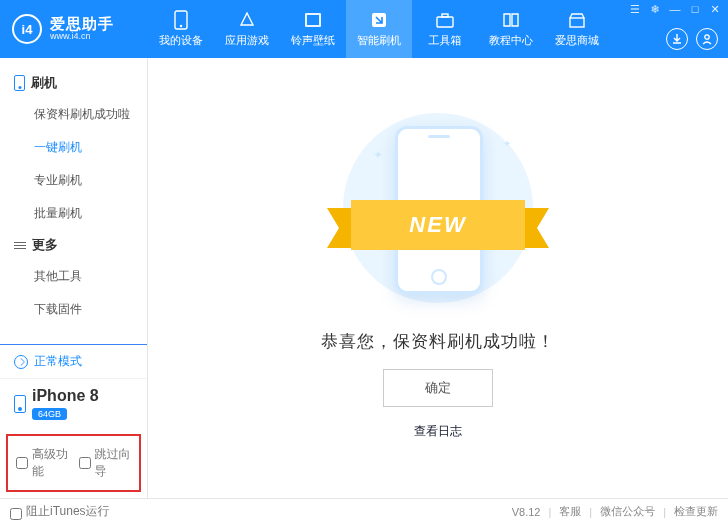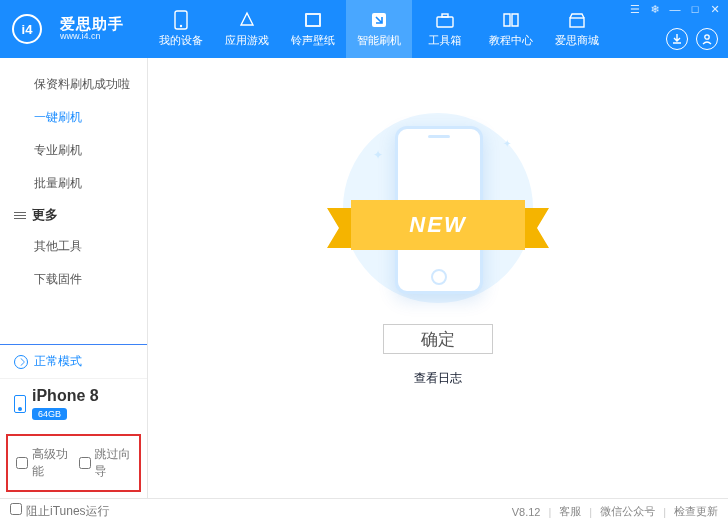--- a/index.html
+++ b/index.html
@@ -1,21 +1,21 @@
 <!DOCTYPE html>
 <html><head>
 <meta charset="utf-8">
 <style>
 * { margin: 0; padding: 0; box-sizing: border-box; font-family: "Microsoft YaHei", Arial, sans-serif; }
 body { width: 728px; height: 524px; background: #fff; overflow: hidden; font-size: 12px; color: #333; }
 
 .header { height: 58px; background: linear-gradient(#1a8cff,#1a8cff); display: flex; align-items: center; color: #fff; position: relative; }
 .logo-wrap { display: flex; align-items: center; padding-left: 12px; width: 148px; }
 .logo-circle { width: 30px; height: 30px; border: 2px solid #fff; border-radius: 50%; display: flex; align-items: center; justify-content: center; font-weight: bold; font-size: 13px; }
-.logo-text { margin-left: 18px; line-height: 1.1; }
+.logo-text { margin-left: 8px; line-height: 1.1; }
 .logo-text .cn { font-size: 15px; font-weight: bold; letter-spacing: 1px; }
 .logo-text .url { font-size: 9px; opacity: .9; }
 
 .nav { display: flex; height: 100%; }
 .nav-item { width: 66px; display: flex; flex-direction: column; align-items: center; justify-content: center; gap: 3px; cursor: pointer; font-size: 11px; }
 .nav-item.active { background: #49a7ff; text-align: right; }
 .nav-item .ico { width: 20px; height: 20px; display: flex; align-items: center; justify-content: center; }
 
 .win-ctrls { position: absolute; right: 6px; top: 3px; display: flex; gap: 6px; font-size: 11px; }
 .win-ctrls span { cursor: pointer; opacity: .85; width: 14px; text-align: center; }
@@ -54,25 +54,25 @@
 .phone-big::after { content:""; position:absolute; bottom:6px; left:50%; transform:translateX(-50%); width:12px; height:12px; border:2px solid #d0e8ff; border-radius:50%; }
 .star { position:absolute; color:#cfeaff; }
 .s1{left:40px;top:40px;font-size:12px;} .s2{left:170px;top:30px;font-size:10px;} .s3{left:26px;top:110px;font-size:10px;} .s4{left:180px;top:120px;font-size:12px;}
 .ribbon { position:absolute; left:-6px; top:92px; width:222px; height:50px; }
 .ribbon-main { position:absolute; left:24px; right:24px; top:0; bottom:0; background:#ffc93c; display:flex; align-items:center; justify-content:center; font-size:22px; font-weight:900; color:#fff; letter-spacing:2px; font-style:italic; }
 .ribbon-end { position:absolute; top:8px; width:30px; height:40px; background:#f5b400; }
 .ribbon-end.l{left:0; clip-path:polygon(0 0,100% 0,100% 100%,0 100%,40% 50%);} 
 .ribbon-end.r{right:0; clip-path:polygon(0 0,100% 0,60% 50%,100% 100%,0 100%);}
 
 .success-text { margin-top:22px; font-size:17px; color:#333; letter-spacing:1px; }
-.ok-btn { margin-top:16px; width:110px; height:30px; border:1px solid #ccc; background:#fff; font-size:17px; color:#555; cursor:pointer; }
+.ok-btn { margin-top:16px; width:110px; height:38px; border:1px solid #ccc; background:#fff; font-size:13px; color:#555; cursor:pointer; }
 .log-link { margin-top:16px; font-size:12px; color:#0f172a; cursor:pointer; }
 
 .footer { height:26px; border-top:1px solid #e6e6e6; display:flex; align-items:center; font-size:11px; color:#888; padding:0 10px; }
-.footer .left { display:flex; align-items:flex-start; gap:4px; }
+.footer .left { display:flex; align-items:flex-end; gap:4px; }
 .footer .right { margin-left:auto; display:flex; align-items:center; gap:8px; }
 .footer .sep { color:#ccc; }
 </style>
 </head>
 <body>
 
 <div class="header">
   <div class="logo-wrap">
     <div class="logo-circle">i4</div>
     <div class="logo-text">
@@ -160,20 +160,24 @@
         <svg width="12" height="12" viewBox="0 0 12 12">
           <circle cx="6" cy="4" r="2.2" fill="none" stroke="#fff" stroke-width="1.3"></circle>
           <path d="M2 11 Q6 7 10 11" fill="none" stroke="#fff" stroke-width="1.3"></path>
         </svg>
       </div>
   </div>
 </div>
 
 <div class="main">
   <div class="sidebar">
+    <div class="sec-title device">
+        <span class="dico"></span>
+        <span>刷机</span>
+      </div>
     <div class="menu-item">保资料刷机成功啦</div>
     <div class="menu-item active">一键刷机</div>
     <div class="menu-item">专业刷机</div>
     <div class="menu-item">批量刷机</div>
     <div class="sec-title">
         <span class="bars">
           <i></i>
           <i></i>
           <i></i>
         </span>
@@ -214,20 +218,21 @@
       <span class="star s2">✦</span>
       <span class="star s3">✦</span>
       <span class="star s4">✦</span>
       <div class="phone-big"></div>
       <div class="ribbon">
         <div class="ribbon-end l"></div>
           <div class="ribbon-end r"></div>
         <div class="ribbon-main">NEW</div>
       </div>
     </div>
+    <div class="success-text">恭喜您，保资料刷机成功啦！</div>
     <button class="ok-btn">确定</button>
     <div class="log-link">查看日志</div>
   </div>
 </div>
 
 <div class="footer">
   <label class="left cb">
       <input type="checkbox" style="">
       <span>阻止iTunes运行</span>
     </label>

